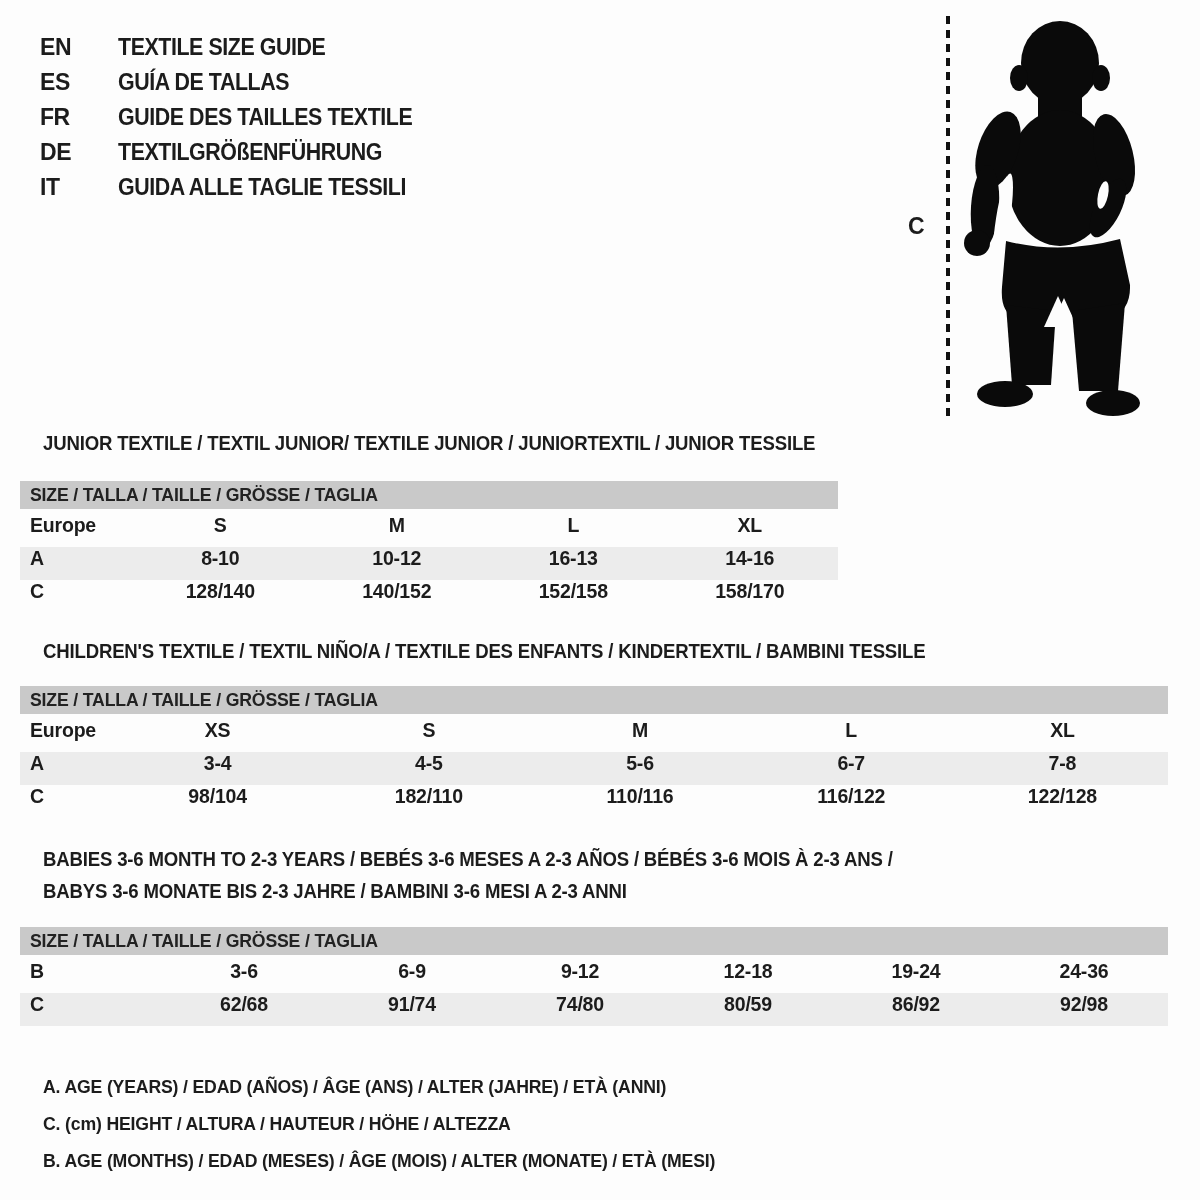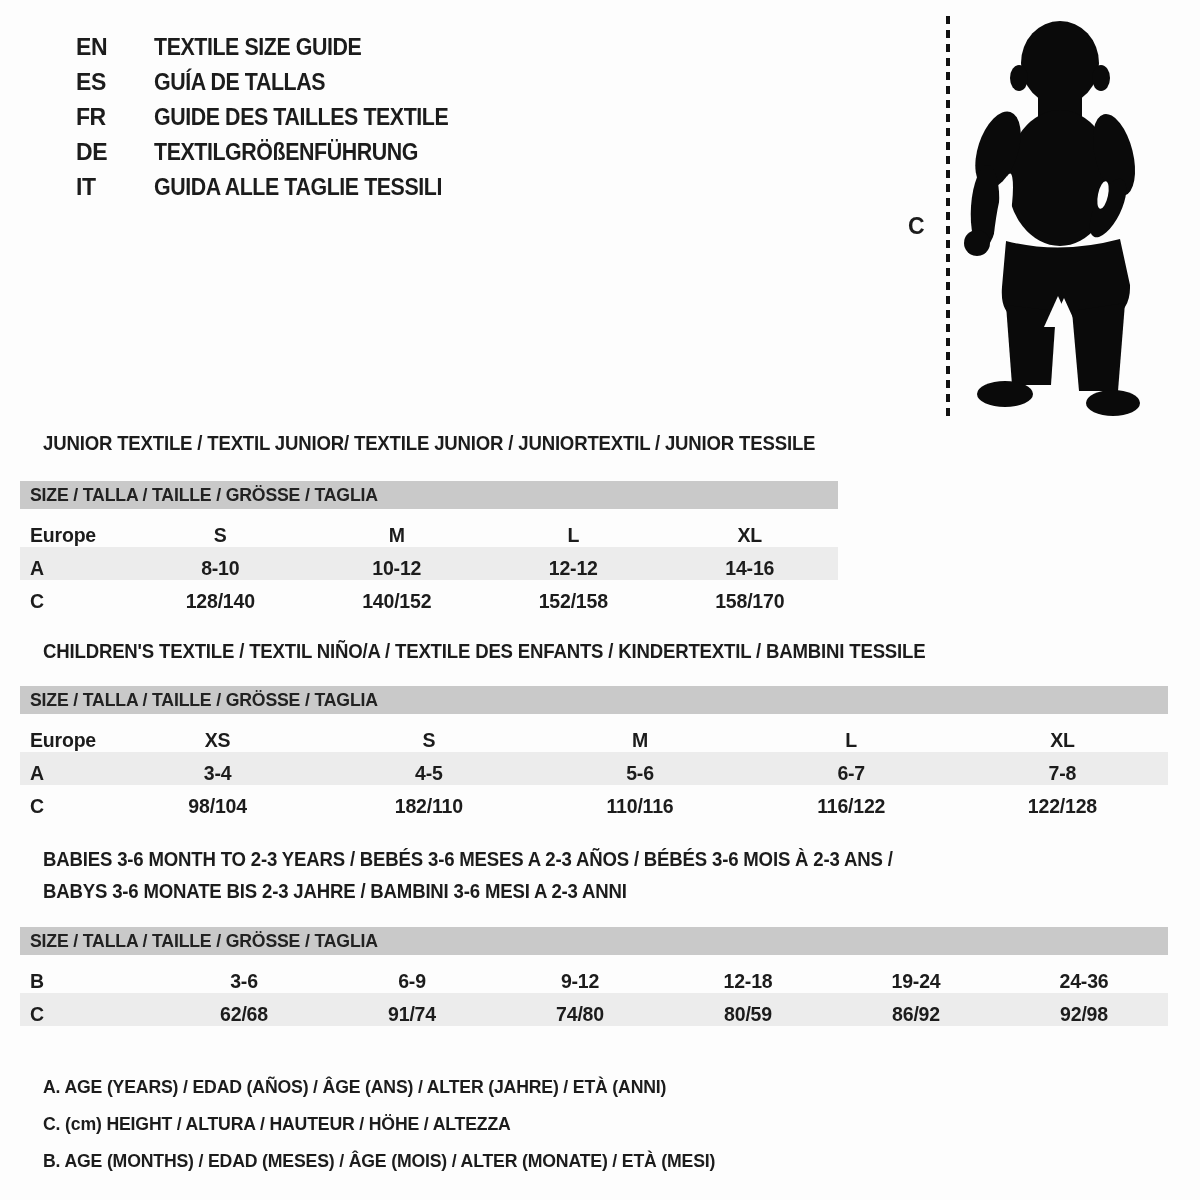--- a/index.html
+++ b/index.html
@@ -22,21 +22,20 @@
     left: 40px;
     top: 30px;
   }
   .lang-row {
     display: flex;
     height: 35px;
     align-items: center;
     font-weight: 700;
     font-size: 23px;
     letter-spacing: -0.02em;
-    margin-left: 36px;
   }
   .lang-code { width: 78px; }
   .lang-title { white-space: nowrap; }
   .cond {
     display: inline-block;
     transform: scaleX(0.93);
     transform-origin: 0 50%;
     white-space: nowrap;
   }
 
@@ -82,21 +81,21 @@
     padding-left: 10px;
     font-size: 19px;
     font-weight: 700;
     letter-spacing: -0.01em;
     color: #222;
     margin-bottom: 5px;
   }
   .trow {
     display: flex;
     height: 33px;
-    align-items: flex-end;
+    align-items: flex-start;
     font-size: 19.5px;
     font-weight: 600;
     letter-spacing: -0.01em;
   }
   .trow.alt { background: #ececec; }
   .tlabel { width: var(--labelw); padding-left: 10px; flex: 0 0 auto; }
   .tcell { flex: 1 1 0; text-align: center; }
 
   
   .legend { position: absolute; left: 43px; top: 1068px; }
@@ -173,21 +172,21 @@
       <span class="tlabel">Europe</span>
       <span class="tcell">S</span>
       <span class="tcell">M</span>
       <span class="tcell">L</span>
       <span class="tcell">XL</span>
     </div>
     <div class="trow alt">
       <span class="tlabel">A</span>
       <span class="tcell">8-10</span>
       <span class="tcell">10-12</span>
-      <span class="tcell">12-12</span>
+      <span class="tcell">16-13</span>
       <span class="tcell">14-16</span>
     </div>
     <div class="trow">
       <span class="tlabel">C</span>
       <span class="tcell">128/140</span>
       <span class="tcell">140/152</span>
       <span class="tcell">152/158</span>
       <span class="tcell">158/170</span>
     </div>
   </div>

